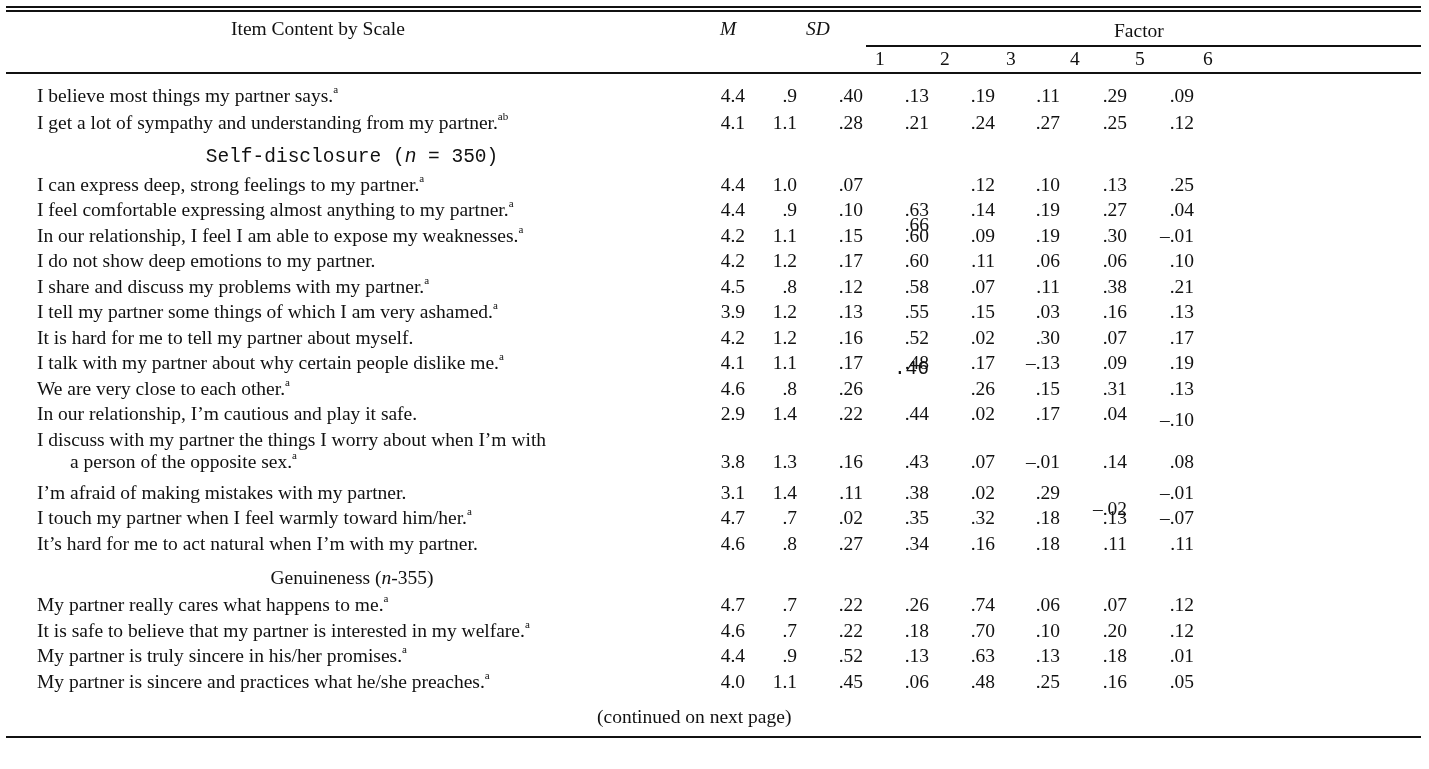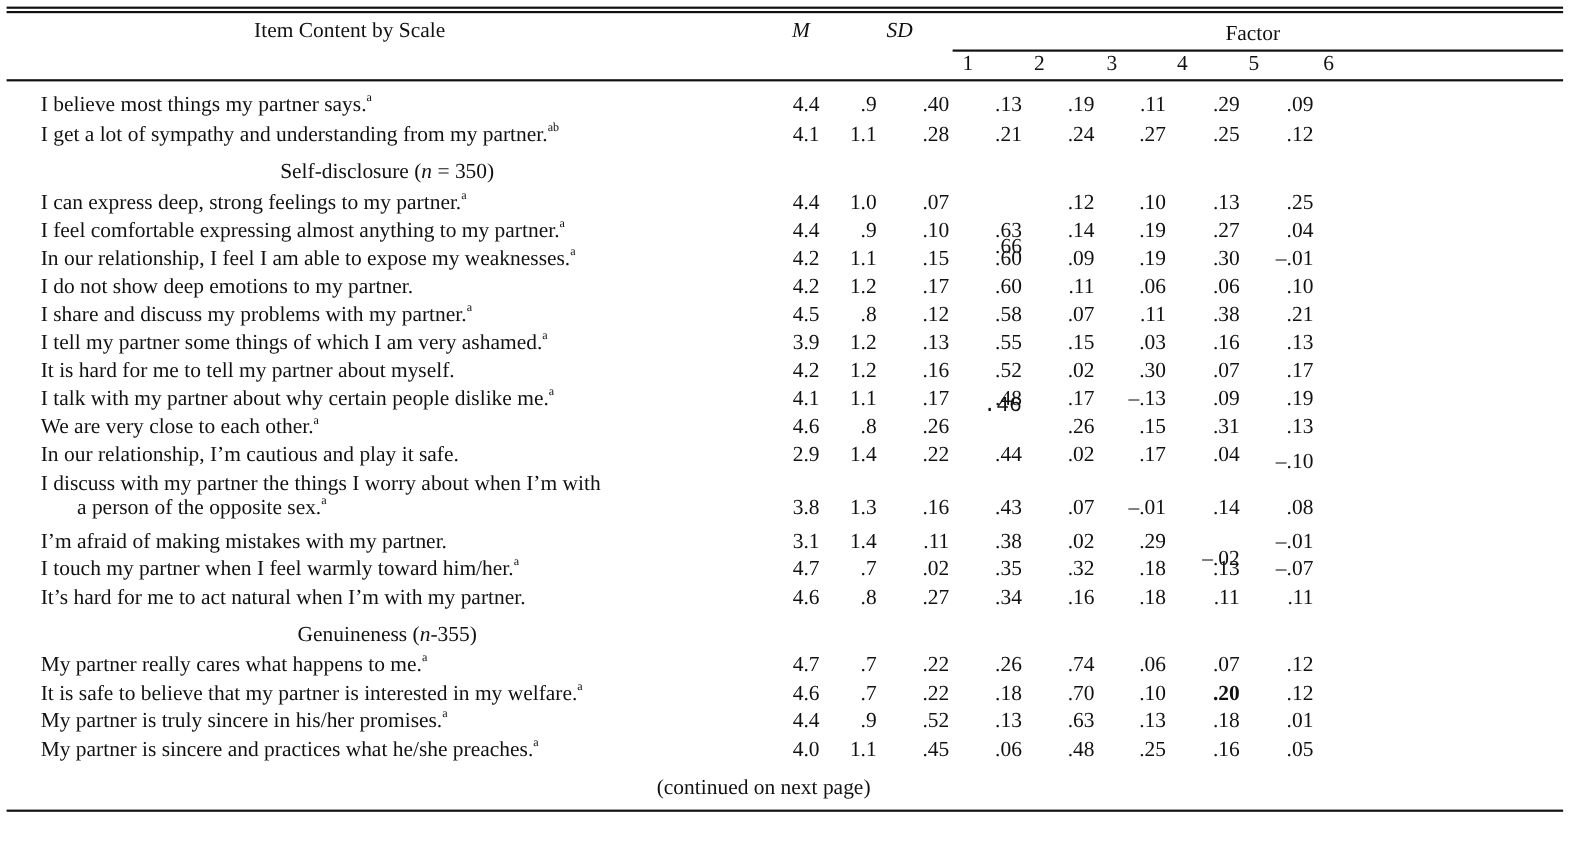--- a/index.html
+++ b/index.html
@@ -58,21 +58,21 @@
       <div class="cell" style="left: 37px; top: 111px;"><span>I get a lot of sympathy and understanding from my partner.</span><sup>ab</sup></div>
       <div class="cell num" style="left: 685px; width: 60px; top: 111px;">4.1</div>
       <div class="cell num" style="left: 737px; width: 60px; top: 111px;">1.1</div>
       <div class="cell num" style="left: 803px; width: 60px; top: 111px;">.28</div>
       <div class="cell num" style="left: 869px; width: 60px; top: 111px;">.21</div>
       <div class="cell num" style="left: 935px; width: 60px; top: 111px;">.24</div>
       <div class="cell num" style="left: 1000px; width: 60px; top: 111px;">.27</div>
       <div class="cell num" style="left: 1067px; width: 60px; top: 111px;">.25</div>
       <div class="cell num" style="left: 1134px; width: 60px; top: 111px;">.12</div>
     </div>
-    <div class="section" style="left: 37px; width: 630px; top: 145px;"><span>Self-disclosure (</span><span class="it">n</span><span> = 350)</span></div>
+    <div class="section" style="left: 37px; width: 630px; top: 145px; font-family: Liberation Mono, monospace;"><span>Self-disclosure (</span><span class="it">n</span><span> = 350)</span></div>
     <div>
       <div class="cell" style="left: 37px; top: 173px;"><span>I can express deep, strong feelings to my partner.</span><sup>a</sup></div>
       <div class="cell num" style="left: 685px; width: 60px; top: 173px;">4.4</div>
       <div class="cell num" style="left: 737px; width: 60px; top: 173px;">1.0</div>
       <div class="cell num" style="left: 803px; width: 60px; top: 173px;">.07</div>
       <div class="cell num" style="left: 869px; width: 60px; top: 173px; margin-top: 40px;">.66</div>
       <div class="cell num" style="left: 935px; width: 60px; top: 173px;">.12</div>
       <div class="cell num" style="left: 1000px; width: 60px; top: 173px;">.10</div>
       <div class="cell num" style="left: 1067px; width: 60px; top: 173px;">.13</div>
       <div class="cell num" style="left: 1134px; width: 60px; top: 173px;">.25</div>
@@ -234,21 +234,21 @@
       <div class="cell num" style="left: 1134px; width: 60px; top: 593px;">.12</div>
     </div>
     <div>
       <div class="cell" style="left: 37px; top: 619px;"><span>It is safe to believe that my partner is interested in my welfare.</span><sup>a</sup></div>
       <div class="cell num" style="left: 685px; width: 60px; top: 619px;">4.6</div>
       <div class="cell num" style="left: 737px; width: 60px; top: 619px;">.7</div>
       <div class="cell num" style="left: 803px; width: 60px; top: 619px;">.22</div>
       <div class="cell num" style="left: 869px; width: 60px; top: 619px;">.18</div>
       <div class="cell num" style="left: 935px; width: 60px; top: 619px;">.70</div>
       <div class="cell num" style="left: 1000px; width: 60px; top: 619px;">.10</div>
-      <div class="cell num" style="left: 1067px; width: 60px; top: 619px; font-weight: bold;">.20</div>
+      <div class="cell num" style="left: 1067px; width: 60px; top: 619px;">.20</div>
       <div class="cell num" style="left: 1134px; width: 60px; top: 619px;">.12</div>
     </div>
     <div>
       <div class="cell" style="left: 37px; top: 644px;"><span>My partner is truly sincere in his/her promises.</span><sup>a</sup></div>
       <div class="cell num" style="left: 685px; width: 60px; top: 644px;">4.4</div>
       <div class="cell num" style="left: 737px; width: 60px; top: 644px;">.9</div>
       <div class="cell num" style="left: 803px; width: 60px; top: 644px;">.52</div>
       <div class="cell num" style="left: 869px; width: 60px; top: 644px;">.13</div>
       <div class="cell num" style="left: 935px; width: 60px; top: 644px;">.63</div>
       <div class="cell num" style="left: 1000px; width: 60px; top: 644px;">.13</div>

